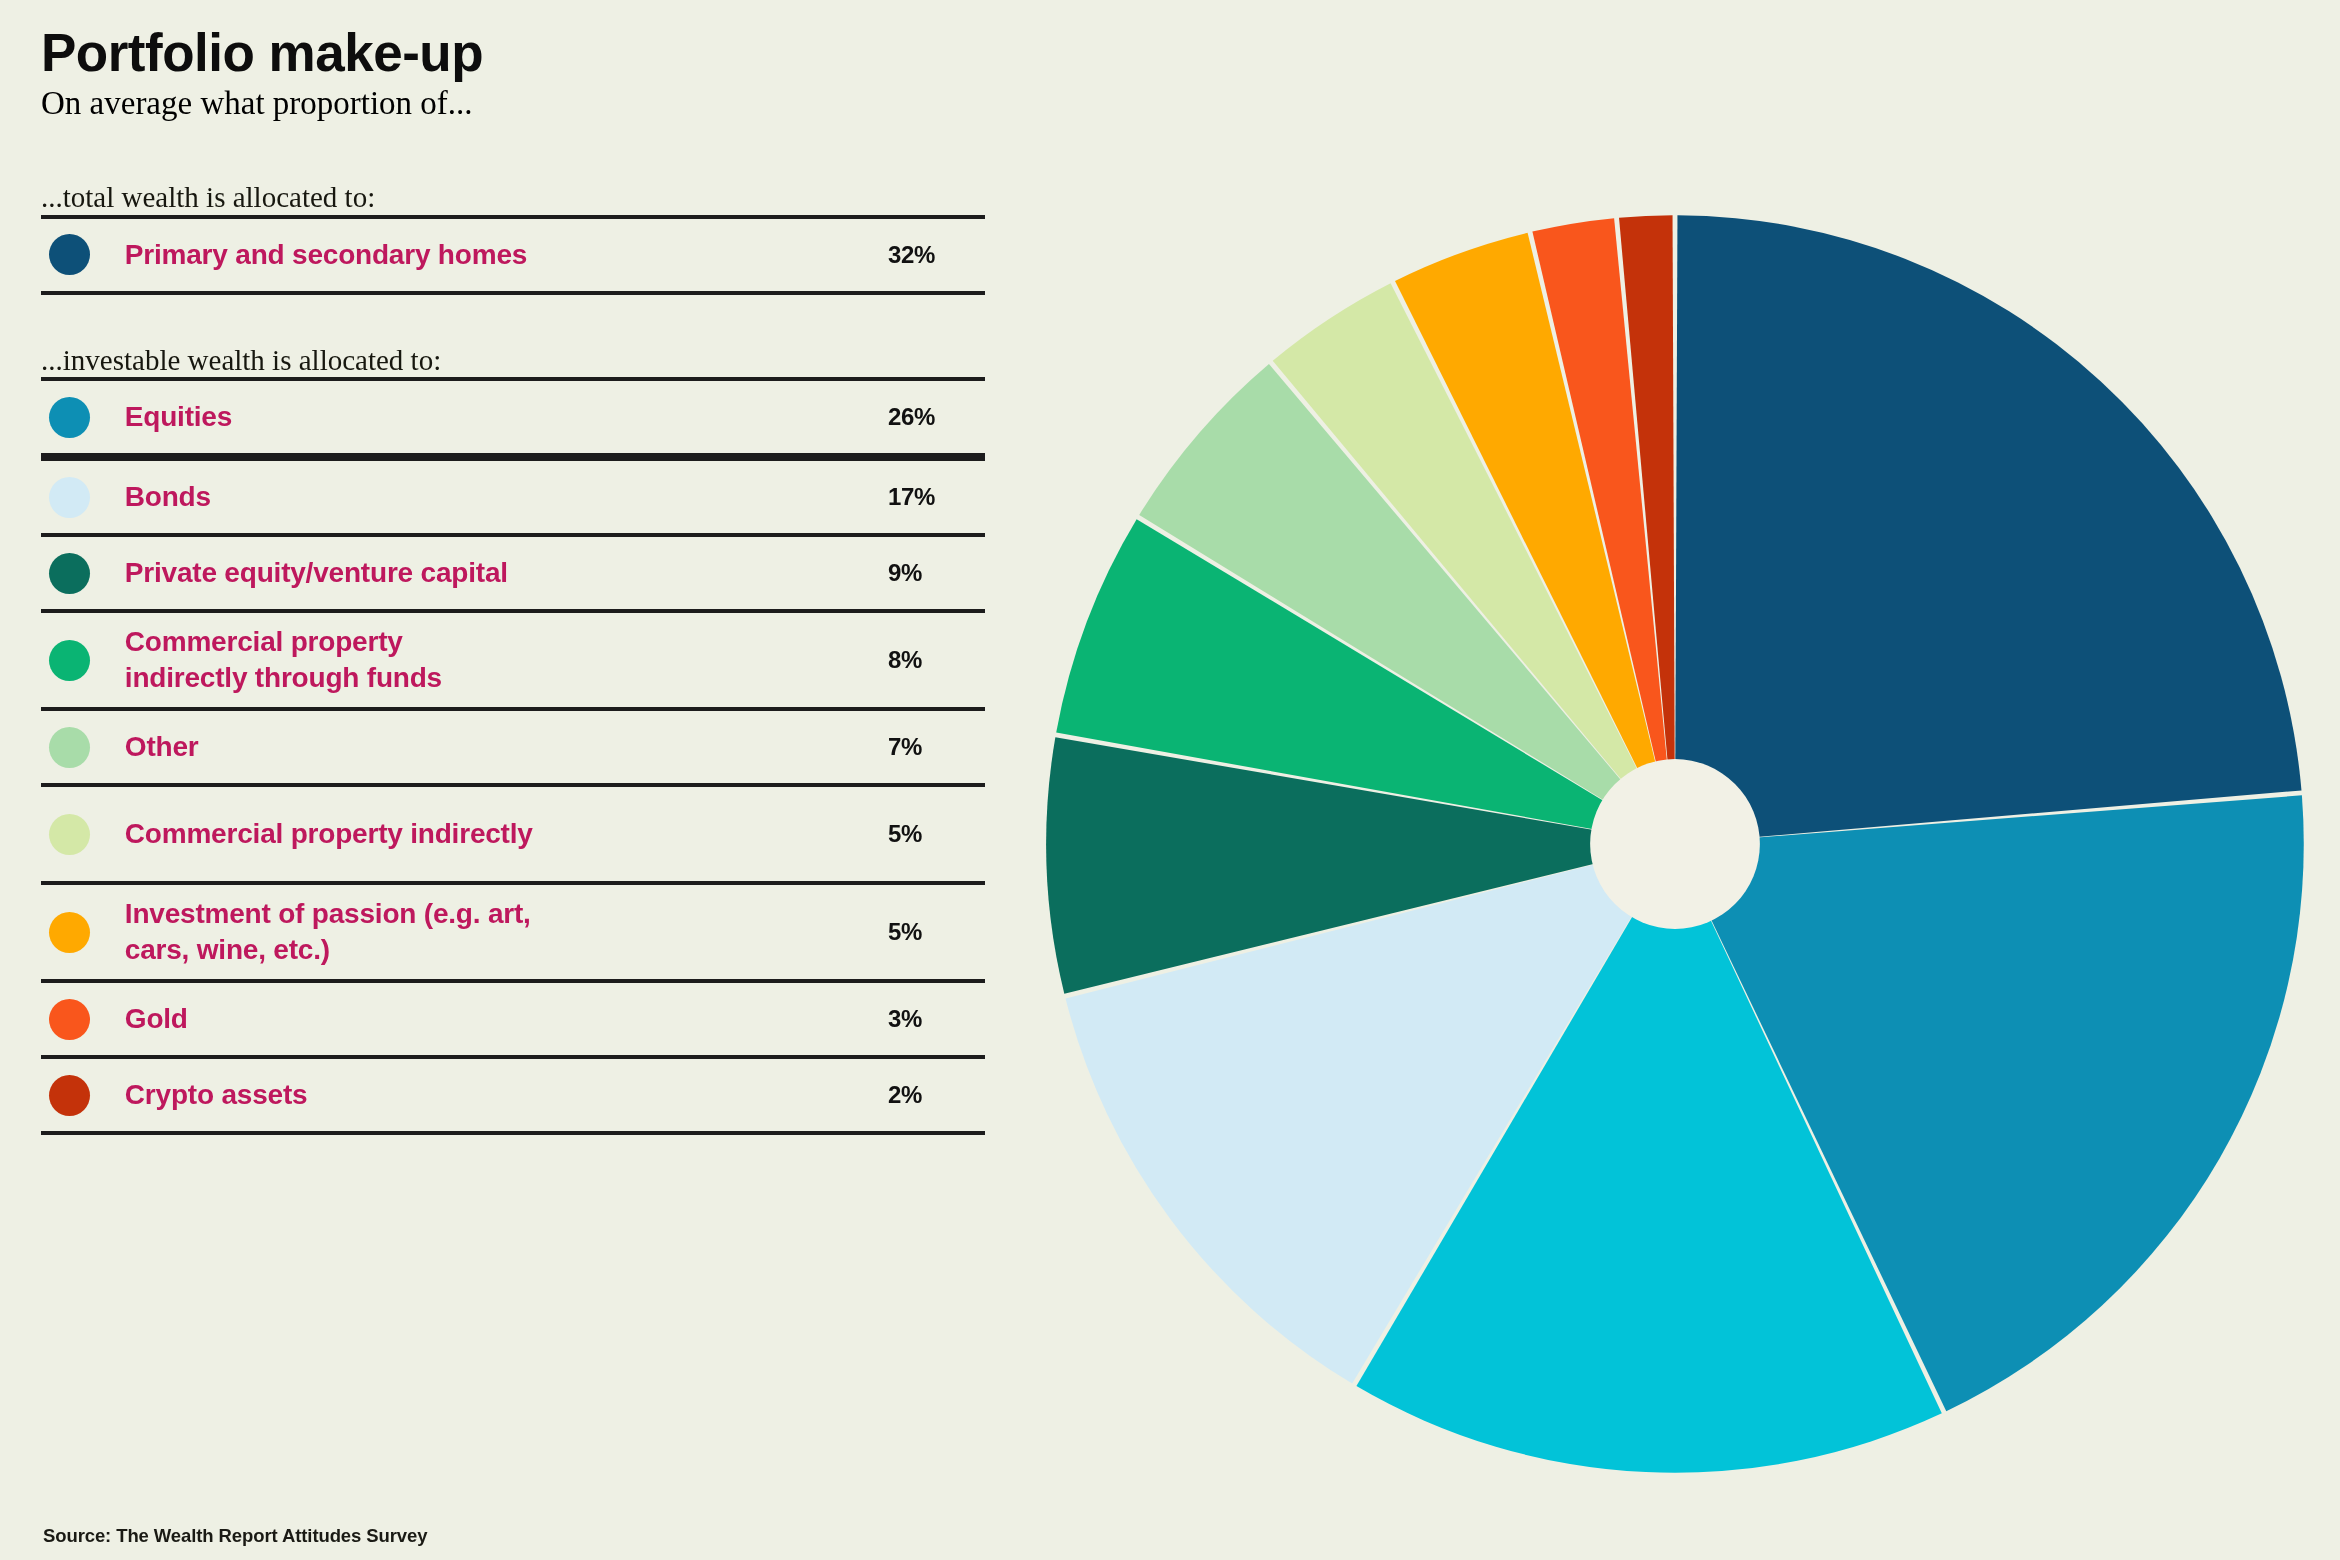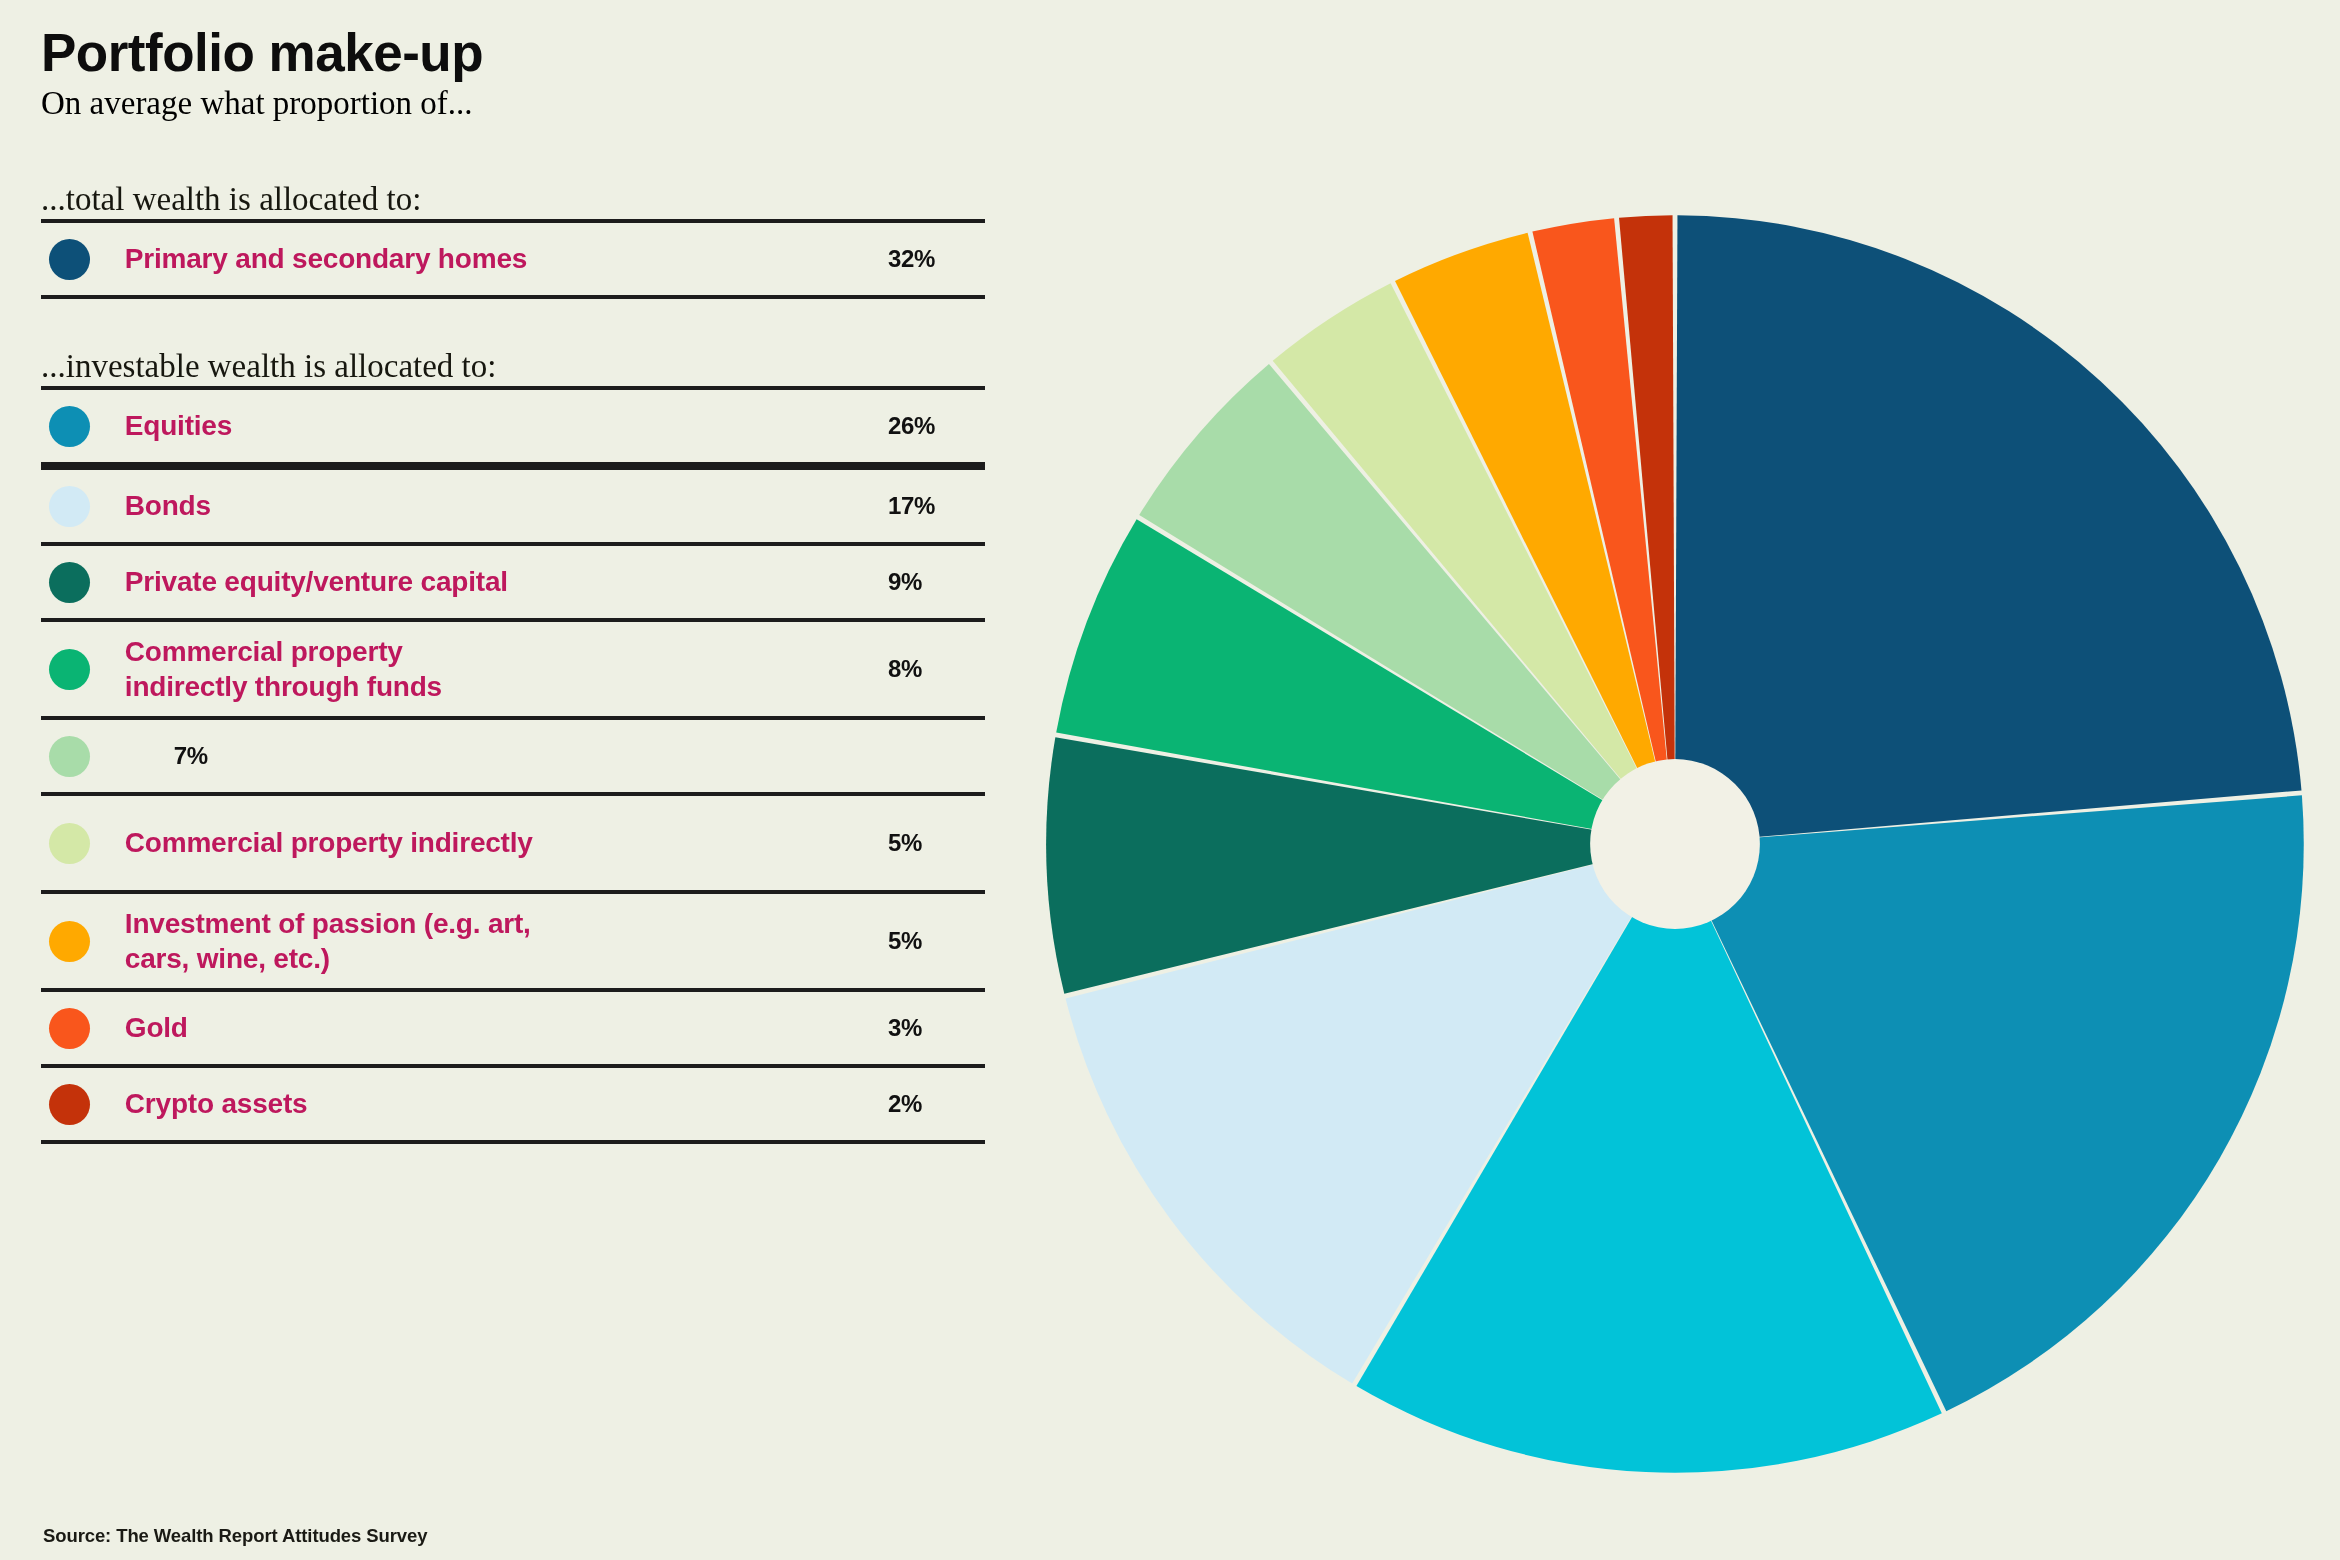--- a/index.html
+++ b/index.html
@@ -40,21 +40,21 @@
   }
   .subtitle {
     font-family: "Liberation Serif", serif;
     font-size: 33px;
     color: #000000;
     margin: 3.9px 0 0 0;
     line-height: 1.15;
   }
   .section-head {
     font-family: "Liberation Serif", serif;
-    font-size: 33px;
+    font-size: 29px;
     color: #17170f;
     margin: 0;
     line-height: 1.15;
   }
   .sec1-head { margin-top: 59px; }
   .sec2-head { margin-top: 49px; }
   .rule {
     width: 944px;
     height: 0;
     border-top: 4.9px solid #1c1c1c;
@@ -190,20 +190,21 @@
             <div>Commercial property</div>
             <div>indirectly through funds</div>
           </div>
           <div class="value-cell">8%</div>
         </div>
         <div class="rule"></div>
         <div class="legend-row">
           <div class="swatch-cell">
             <span class="swatch" style="background: rgb(168, 220, 169);"></span>
           </div>
+          <div class="label-cell">Other</div>
           <div class="value-cell">7%</div>
         </div>
         <div class="rule"></div>
         <div class="legend-row tall">
           <div class="swatch-cell">
             <span class="swatch" style="background: rgb(212, 232, 167);"></span>
           </div>
           <div class="label-cell">
             <div>Commercial property indirectly</div>
           </div>

